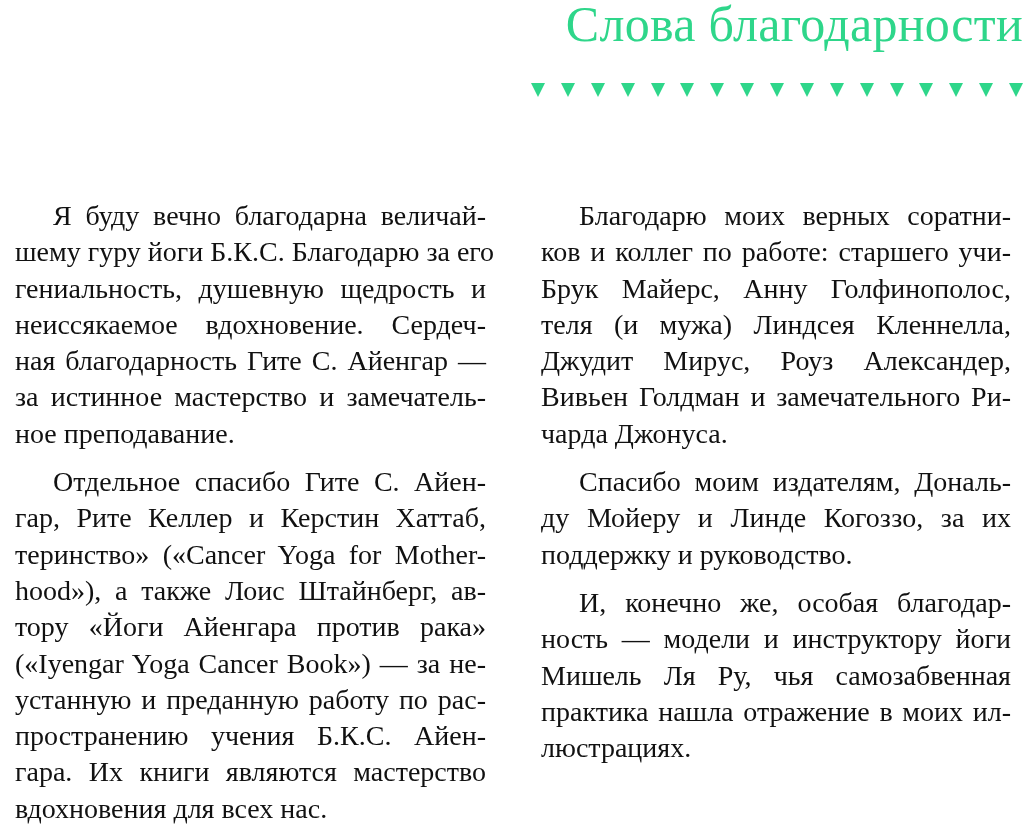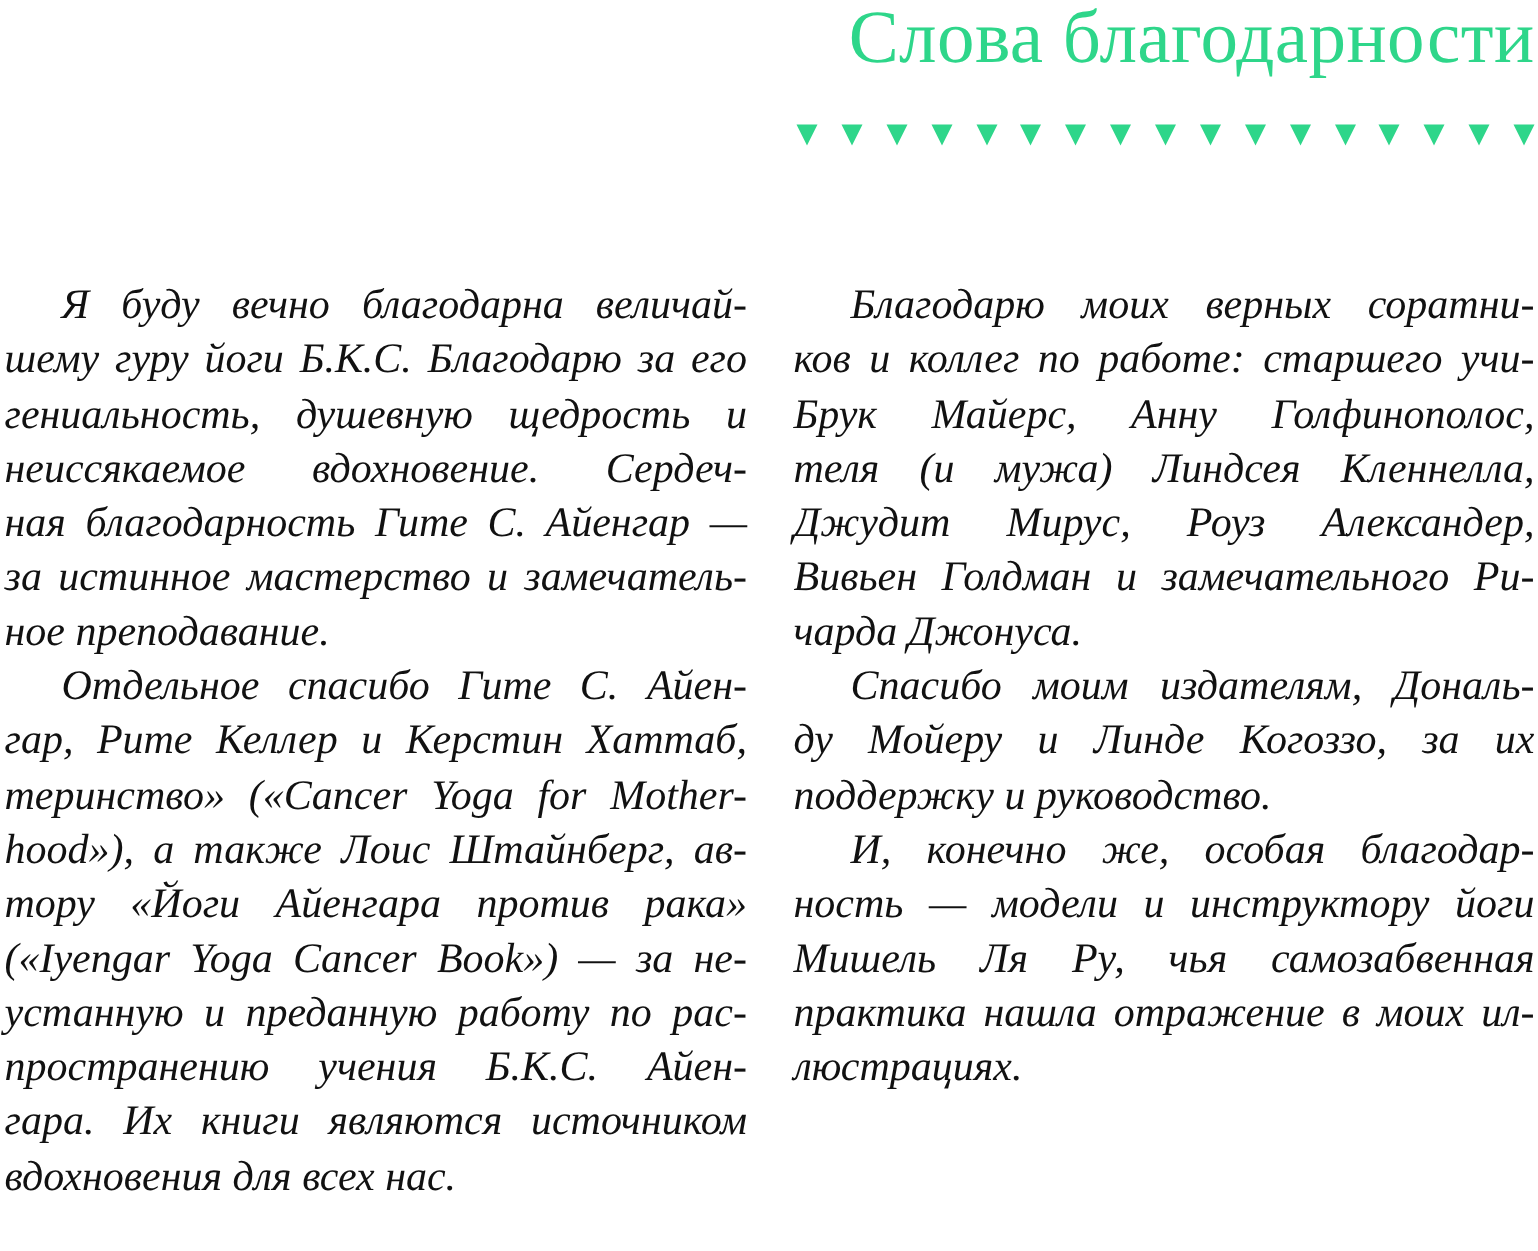--- a/index.html
+++ b/index.html
@@ -47,22 +47,21 @@
     .column {
       position: absolute;
       top: 186px;
       width: 495px;
       font-size: 28px;
       line-height: 36.3px;
     }
     .col-left { left: 3px; }
     .col-right { left: 529px; width: 494px; }
     .para {
-      margin: 0;
-      font-style: italic;
+      margin: 12px;
     }
     .line {
       display: block;
       text-align: justify;
       text-align-last: justify;
       white-space: nowrap;
       height: 36.3px;
       overflow: visible;
     }
     .line.indent { padding-left: 38px; }
@@ -105,21 +104,21 @@
   </p>
   <p class="para">
     <span class="line indent">Отдельное спасибо Гите С. Айен-</span>
     <span class="line">гар, Рите Келлер и Керстин Хаттаб,</span>
     <span class="line">теринство» («Cancer Yoga for Mother-</span>
     <span class="line">hood»), а также Лоис Штайнберг, ав-</span>
     <span class="line">тору «Йоги Айенгара против рака»</span>
     <span class="line">(«Iyengar Yoga Cancer Book») — за не-</span>
     <span class="line">устанную и преданную работу по рас-</span>
     <span class="line">пространению учения Б.К.С. Айен-</span>
-    <span class="line">гара. Их книги являются источником</span>
+    <span class="line">гара. Их книги являются мастерство</span>
     <span class="line last">вдохновения для всех нас.</span>
   </p>
 </div>
 
 <div class="column col-right">
   <p class="para">
     <span class="line indent">Благодарю моих верных соратни-</span>
     <span class="line">ков и коллег по работе: старшего учи-</span>
     <span class="line">Брук Майерс, Анну Голфинополос,</span>
     <span class="line">теля (и мужа) Линдсея Кленнелла,</span>

